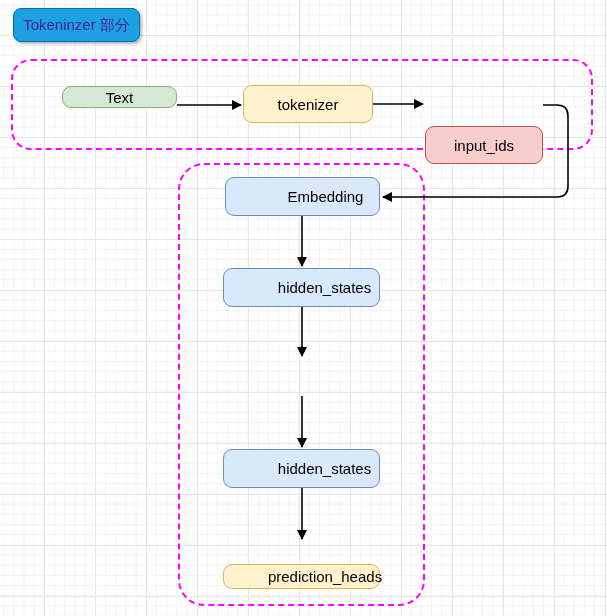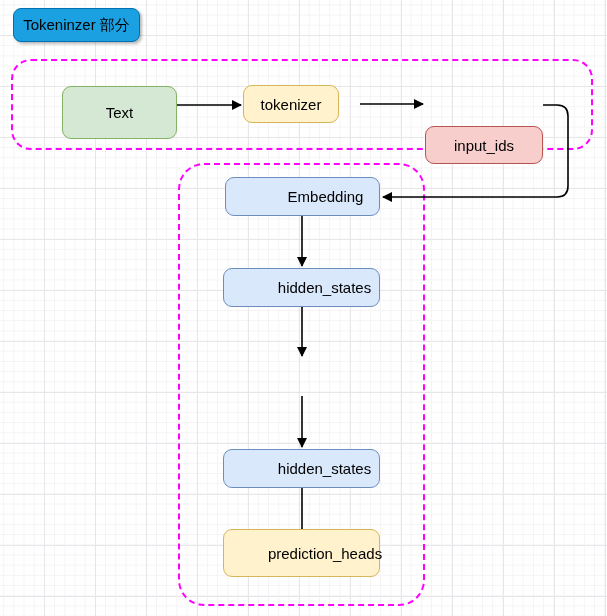--- a/index.html
+++ b/index.html
@@ -23,44 +23,44 @@
     box-sizing:border-box;
     white-space:nowrap;
   }
   .node.green {background:#d5e8d4;border:1px solid #82b366;}
   .node.yellow{background:#fff2cc;border:1px solid #d6b656;}
   .node.red   {background:#f8cecc;border:1px solid #b85450;margin-top:40px;}
   .node.blue  {background:#dae8fc;border:1px solid #6c8ebf;padding-left:46px;}
   .section-label{
     position:absolute;
     display:flex;align-items:center;justify-content:center;
-    font-size:15px;color:#000000;
+    font-size:15px;color:#4c1d95;
     background:#1ba1e2;border:1px solid #006eaf;border-radius:8px;
     box-shadow:2px 2px 3px rgba(0,0,0,0.28);
     box-sizing:border-box;
     white-space:nowrap;
   }
   .group-container{
     position:absolute;
     border:2.4px dashed #ff00ff;
     box-sizing:border-box;
     background:transparent;
   }
   #tokenizer-section-label{left:13px;top:8px;width:127px;height:34px;}
   #bert-model-label{left:75px;top:228px;width:130px;height:40px;}
   #tokenizer-container{left:11px;top:59px;width:582px;height:91px;border-radius:20px;}
   #bert-container{left:178px;top:163px;width:247px;height:443px;border-radius:26px;}
-  #node-text           {left:62px; top:86px; width:115px;height:53px;}
-  #node-tokenizer      {left:243px;top:85px; width:96px;height:38px;}
+  #node-text           {left:62px; top:86px; width:115px;height:22px;}
+  #node-tokenizer      {left:243px;top:85px; width:130px;height:38px;}
   #node-input-ids      {left:425px;top:86px; width:118px;height:38px;}
   #node-embedding      {left:225px;top:177px;width:155px;height:39px;}
   #node-hidden-states-1{left:223px;top:268px;width:157px;height:39px;}
   #node-encoder        {left:225px;top:358px;width:153px;height:38px;}
   #node-hidden-states-2{left:223px;top:449px;width:157px;height:39px;}
-  #node-prediction-heads{left:223px;top:529px;width:157px;height:48px;padding-left:47px;}
+  #node-prediction-heads{left:223px;top:564px;width:157px;height:25px;padding-left:47px;}
   svg.edges{position:absolute;left:0;top:0;width:607px;height:616px;pointer-events:none;}
   svg.edges path{pointer-events:stroke;}
 </style>
 </head>
 <body>
 
 <div class="canvas">
 
   <div id="tokenizer-container" class="group-container"></div>
   <div id="bert-container" class="group-container"></div>

